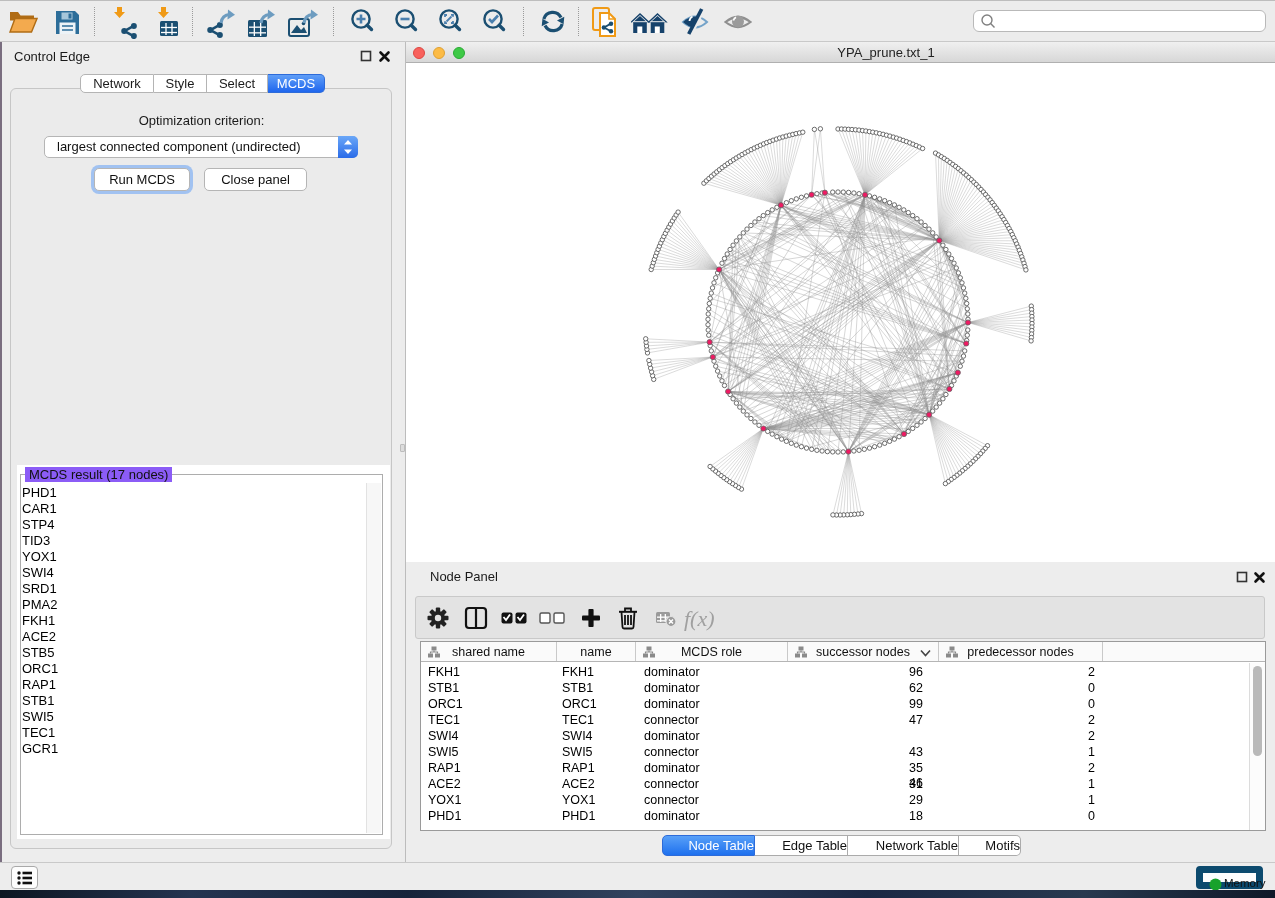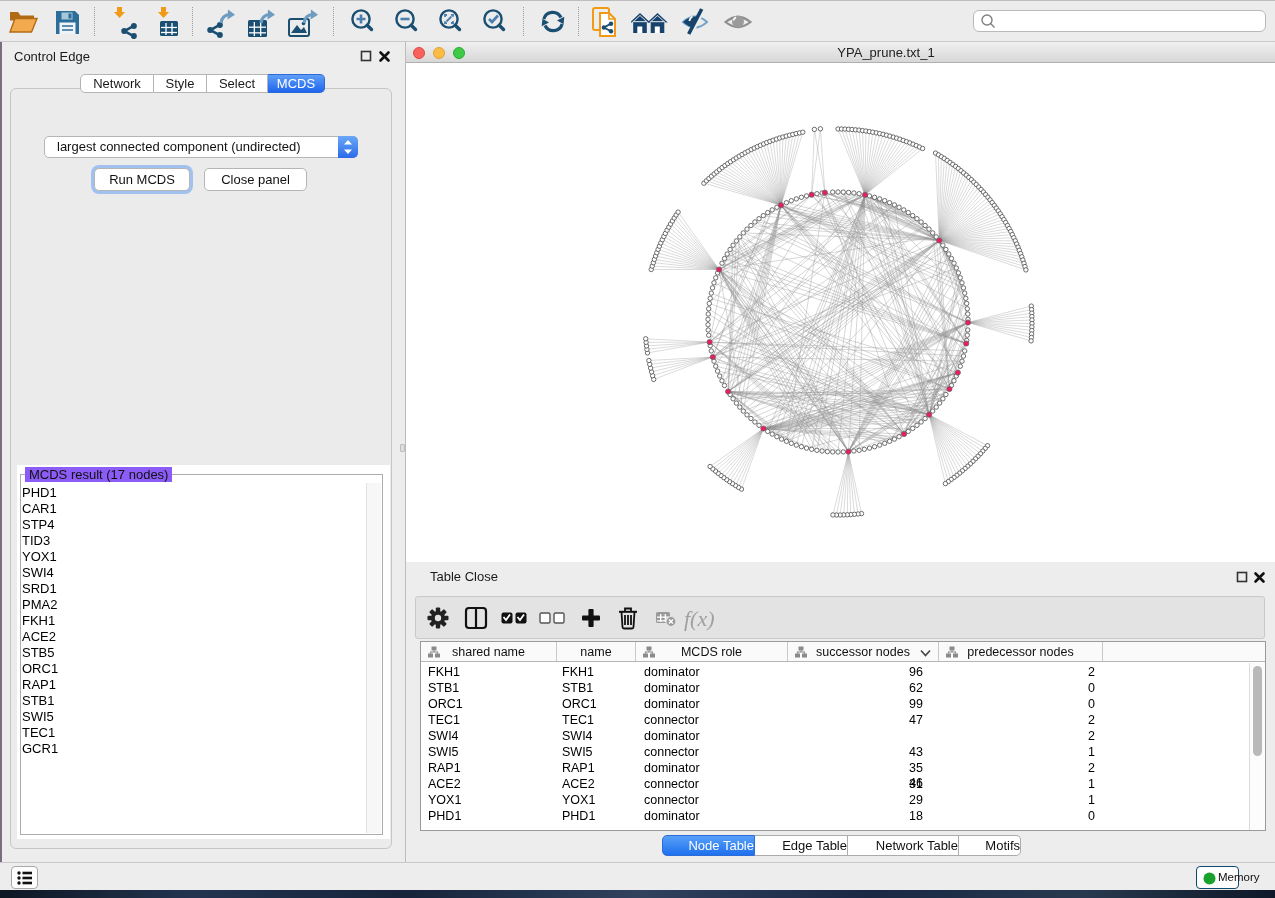--- a/index.html
+++ b/index.html
@@ -46,21 +46,21 @@
 #tp-header { position:absolute; left:0; top:0; width:844px; height:20px; background:#fafafa; border-bottom:1px solid #b5b5b5; font-size:12.5px; color:#111; }
 .hcol { position:absolute; top:0; height:19px; border-right:1px solid #c9c9c9; text-align:center; line-height:20px; }
 .cell { position:absolute; font-size:12.5px; color:#000; height:16px; line-height:16px; }
 #tp-scroll { position:absolute; left:828px; top:21px; width:16px; height:167px; background:#fcfcfc; border-left:1px solid #dcdcdc; }
 #tp-thumb { position:absolute; left:2.5px; top:3px; width:9px; height:90px; background:#b9b9b9; border-radius:5px; }
 .btab { position:absolute; top:273px; height:21px; background:#fff; border:1px solid #ababab; font-size:13px; color:#111; text-align:right; line-height:20px; }
 
 
 #statusbar { left:0; top:862px; width:1275px; height:28px; background:#ededed; border-top:1px solid #c9c9c9; }
 #sb-btn { position:absolute; left:11px; top:3px; width:27px; height:23px; background:#fdfdfd; border:1px solid #a9a9a9; border-radius:4px; }
-#mem-btn { position:absolute; left:1196px; top:3px; width:43px; height:23px; background:#fdfdfd; border:1px solid #0c4a6e; border-radius:4px; font-size:11.5px; color:#111; line-height:21px; padding-left:21px; }
+#mem-btn { position:absolute; left:1196px; top:3px; width:67px; height:23px; background:#fdfdfd; border:7px solid #0c4a6e; border-radius:4px; font-size:11.5px; color:#111; line-height:21px; padding-left:21px; }
 #wallpaper { left:0; top:890px; width:1275px; height:8px; background:linear-gradient(90deg,#0d1622,#243450 15%,#16233a 32%,#31425e 50%,#1a2844 68%,#28394f 85%,#0e1828); }
 #purple { left:0; top:42px; width:2px; height:848px; background:#7a6e80; }
 </style>
 </head>
 <body>
 
 <div class="abs" id="toolbar">
     <svg style="position:absolute;left:8px;top:8px" width="30" height="27" viewBox="0 0 30 27">
       <path d="M2 3 h8 l2.5 3.5 H26 v5 H2z" fill="#b06c15"></path>
       <path d="M2 23 L7 9.5 H29 L23.5 23z" fill="#f3aa4e" stroke="#b06c15" stroke-width="1.4"></path>
@@ -231,20 +231,21 @@
       <rect x="1.5" y="1.5" width="9" height="9" fill="none" stroke="#333" stroke-width="1.6"></rect>
     </svg>
     <svg style="position:absolute;left:376px;top:8px" width="13" height="13">
       <path d="M2.5 2.5 L10.5 10.5 M10.5 2.5 L2.5 10.5" stroke="#111" stroke-width="2.6" stroke-linecap="round"></path>
     </svg>
   <div id="lp-box"></div>
   <div class="tab" style="left:78px;width:74px;border-radius:5px 0 0 5px;">Network</div>
   <div class="tab" style="left:152px;width:53px;border-left:none;">Style</div>
   <div class="tab" style="left:205px;width:61px;border-left:none;">Select</div>
   <div class="tab" style="left:266px;width:57px;border-left:none;border-radius:0 5px 5px 0;background:linear-gradient(#5f9ef7,#1f66ee);color:#fff;border-color:#2d6bd9;">MCDS</div>
+  <div id="opt-label">Optimization criterion:</div>
   <div id="opt-select">largest connected component (undirected)
     <div id="opt-step"><svg width="20" height="22" viewBox="0 0 20 22">
           <path d="M6 8.5 L10 4 L14 8.5z" fill="#fff"></path>
           <path d="M6 13.5 L10 18 L14 13.5z" fill="#fff"></path>
         </svg></div>
   </div>
   <div class="btn" id="run-btn">Run MCDS</div>
   <div class="btn" id="close-btn">Close panel</div>
   <div id="result-wrap">
     <div id="result-border"></div>
@@ -608,21 +609,21 @@
         <circle cx="442.4" cy="388.6" r="2.6"></circle>
         <circle cx="357.4" cy="365.5" r="2.6"></circle>
         <circle cx="322.1" cy="328.5" r="2.6"></circle>
         <circle cx="306.8" cy="294" r="2.6"></circle>
         <circle cx="303.6" cy="279.1" r="2.6"></circle>
         <circle cx="313.1" cy="206.5" r="2.6"></circle>
       </g>
     </svg></div>
 
 <div class="abs" id="tablepanel">
-  <div id="tp-title">Table Close</div>
+  <div id="tp-title">Node Panel</div>
   <svg style="position:absolute;left:830px;top:9px" width="12" height="12">
       <rect x="1.5" y="1.5" width="9" height="9" fill="none" stroke="#333" stroke-width="1.6"></rect>
     </svg>
     <svg style="position:absolute;left:847px;top:9px" width="13" height="13">
       <path d="M2.5 2.5 L10.5 10.5 M10.5 2.5 L2.5 10.5" stroke="#111" stroke-width="2.6" stroke-linecap="round"></path>
     </svg>
   <div id="tp-toolbar">
       <svg width="850" height="43" viewBox="0 0 850 43" style="position:absolute;left:0;top:0">
         <g transform="translate(22,21)">
           <rect x="-2.2" y="-10.5" width="4.4" height="5" rx="1" transform="rotate(0)" fill="#222"></rect>

